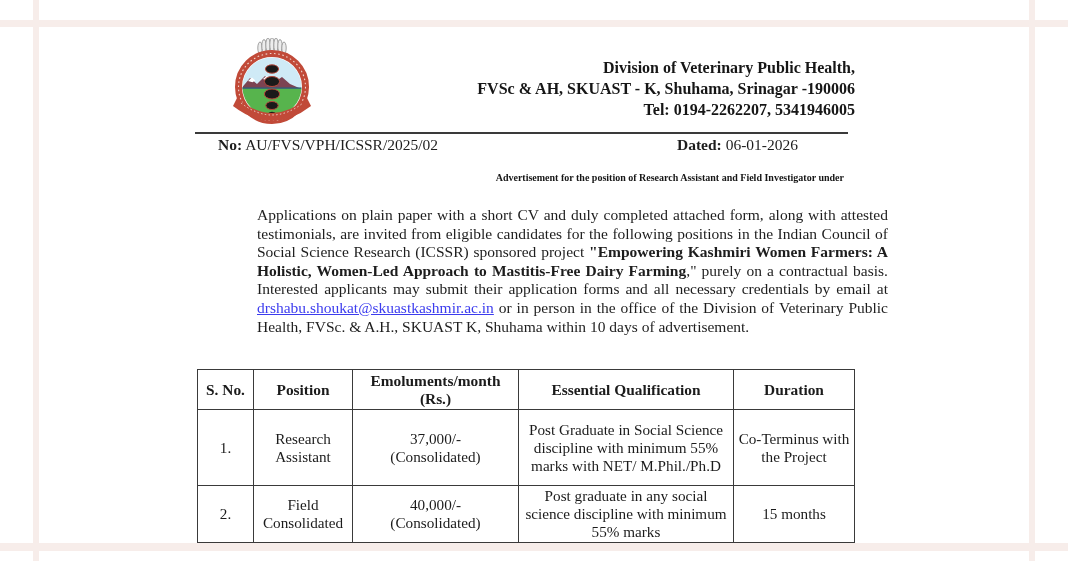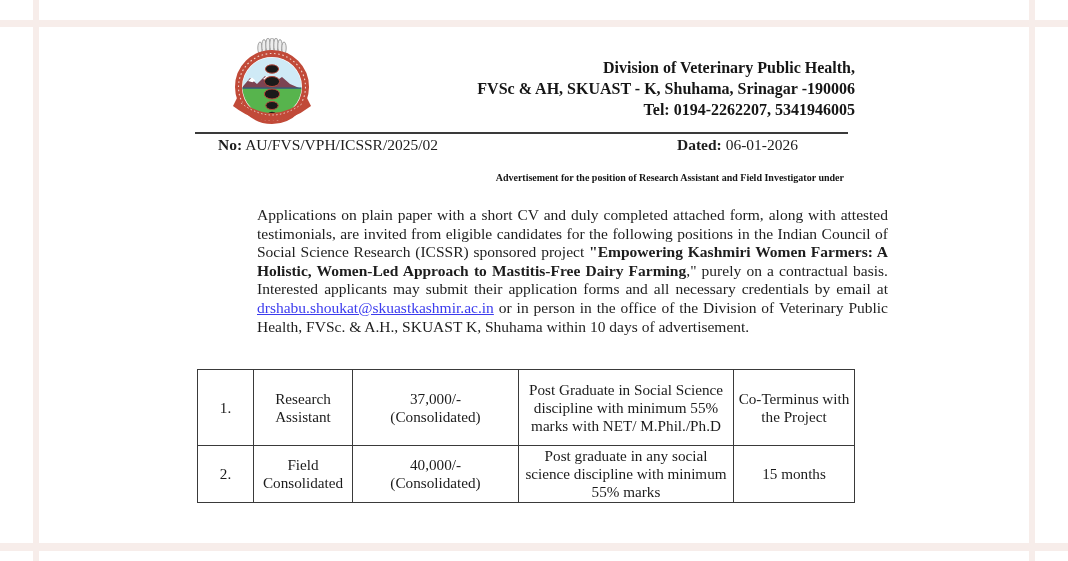--- a/index.html
+++ b/index.html
@@ -142,20 +142,28 @@
 
   <table class="positions">
     <colgroup>
       <col class="col-sno">
         <col class="col-pos">
         <col class="col-emol">
         <col class="col-qual">
         <col class="col-dur">
     </colgroup>
     <tbody>
+      <tr class="hdr">
+        <th>S. No.</th>
+        <th>Position</th>
+        <th>Emoluments/month
+(Rs.)</th>
+        <th>Essential Qualification</th>
+        <th>Duration</th>
+      </tr>
       <tr class="r1">
         <td>1.</td>
         <td>Research Assistant</td>
         <td>37,000/-
 (Consolidated)</td>
         <td>Post Graduate in Social Science discipline with minimum 55% marks with NET/ M.Phil./Ph.D</td>
         <td>Co-Terminus with the Project</td>
       </tr>
       <tr class="r2">
         <td>2.</td>

